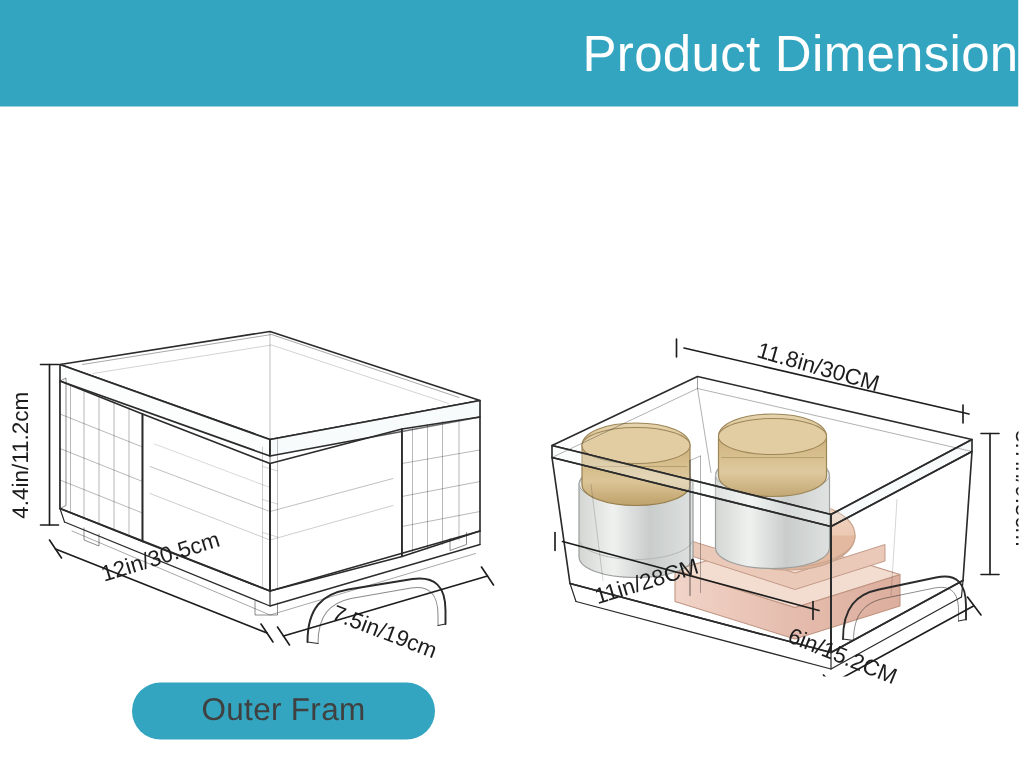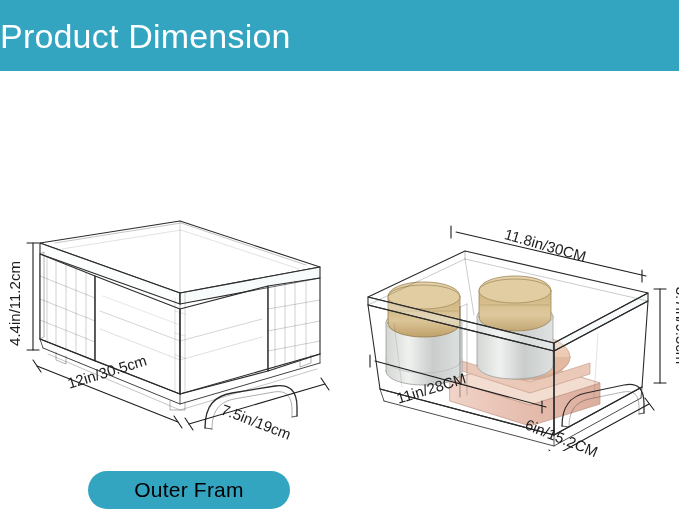--- a/index.html
+++ b/index.html
@@ -18,21 +18,21 @@
 
   
   .header-banner {
     position: absolute;
     left: 0; top: 0;
     width: 679px;
     height: 71px;
     background: #33a5c0;
     display: flex;
     align-items: center;
-    justify-content: flex-start;
+    justify-content: flex-end;
   }
   .header-title {
     color: #ffffff;
     font-size: 34px;
     font-weight: 400;
     letter-spacing: 0.2px;
     line-height: 1;
     white-space: nowrap;
   }
 
@@ -104,28 +104,28 @@
 
   
   .footer {
     position: absolute;
     left: 0; top: 451px;
     width: 679px;
     height: 62px;
   }
   .pill {
     position: absolute;
-    top: 20px;
+    top: 4px;
     height: 38px;
     background: #33a5c0;
     border-radius: 19px;
     display: flex;
     align-items: center;
     justify-content: center;
-    color: #000000;
+    color: #404040;
     font-size: 21px;
     font-weight: 400;
     letter-spacing: 0.2px;
     white-space: nowrap;
     border: none;
     cursor: pointer;
     padding: 0;
   }
   .pill-left  { left: 88px;  width: 202px; }
   .pill-right { left: 415px; width: 202px; }

